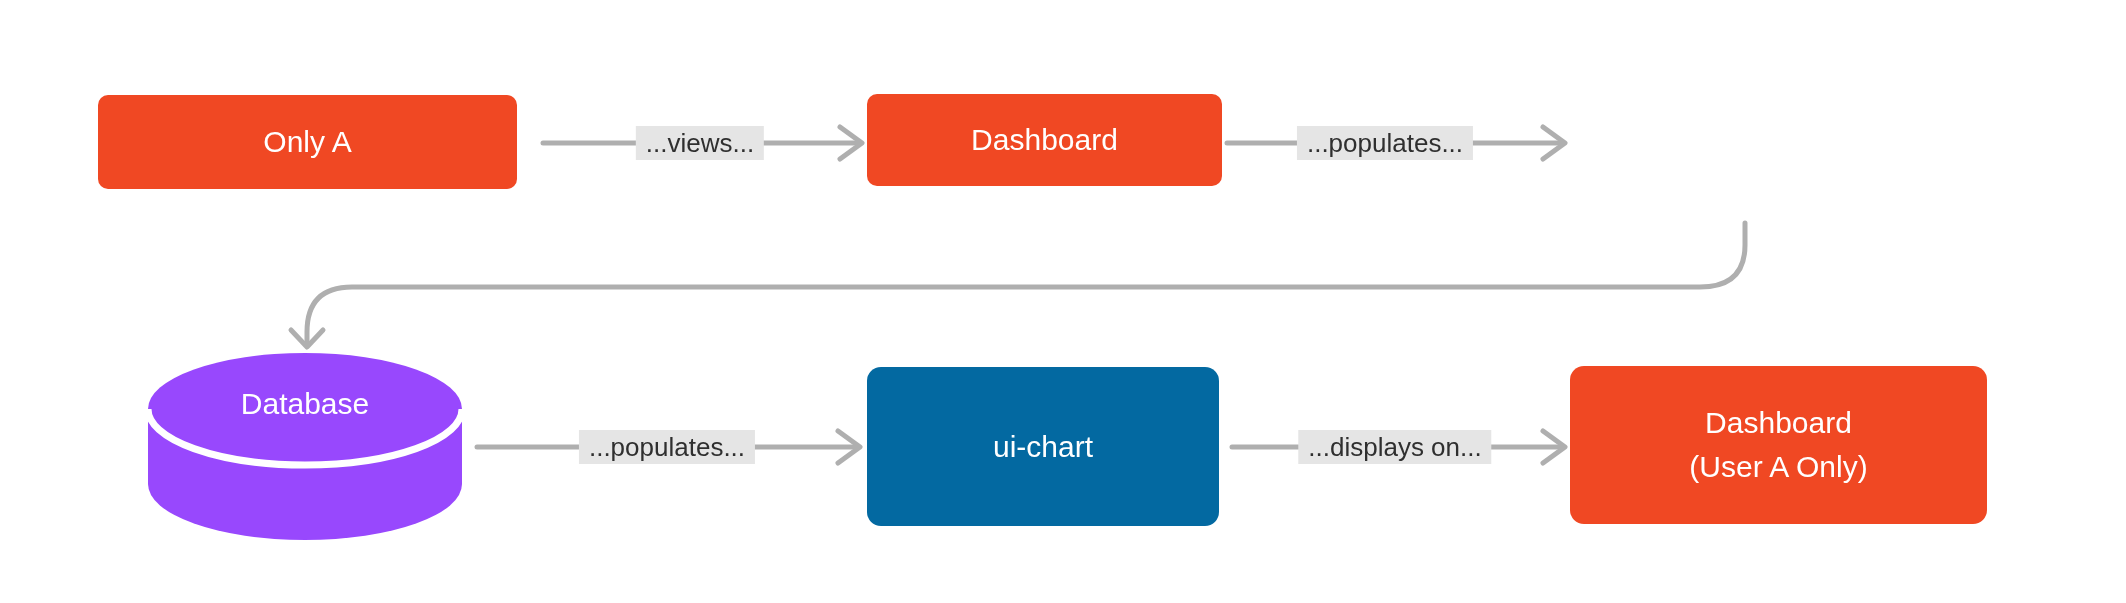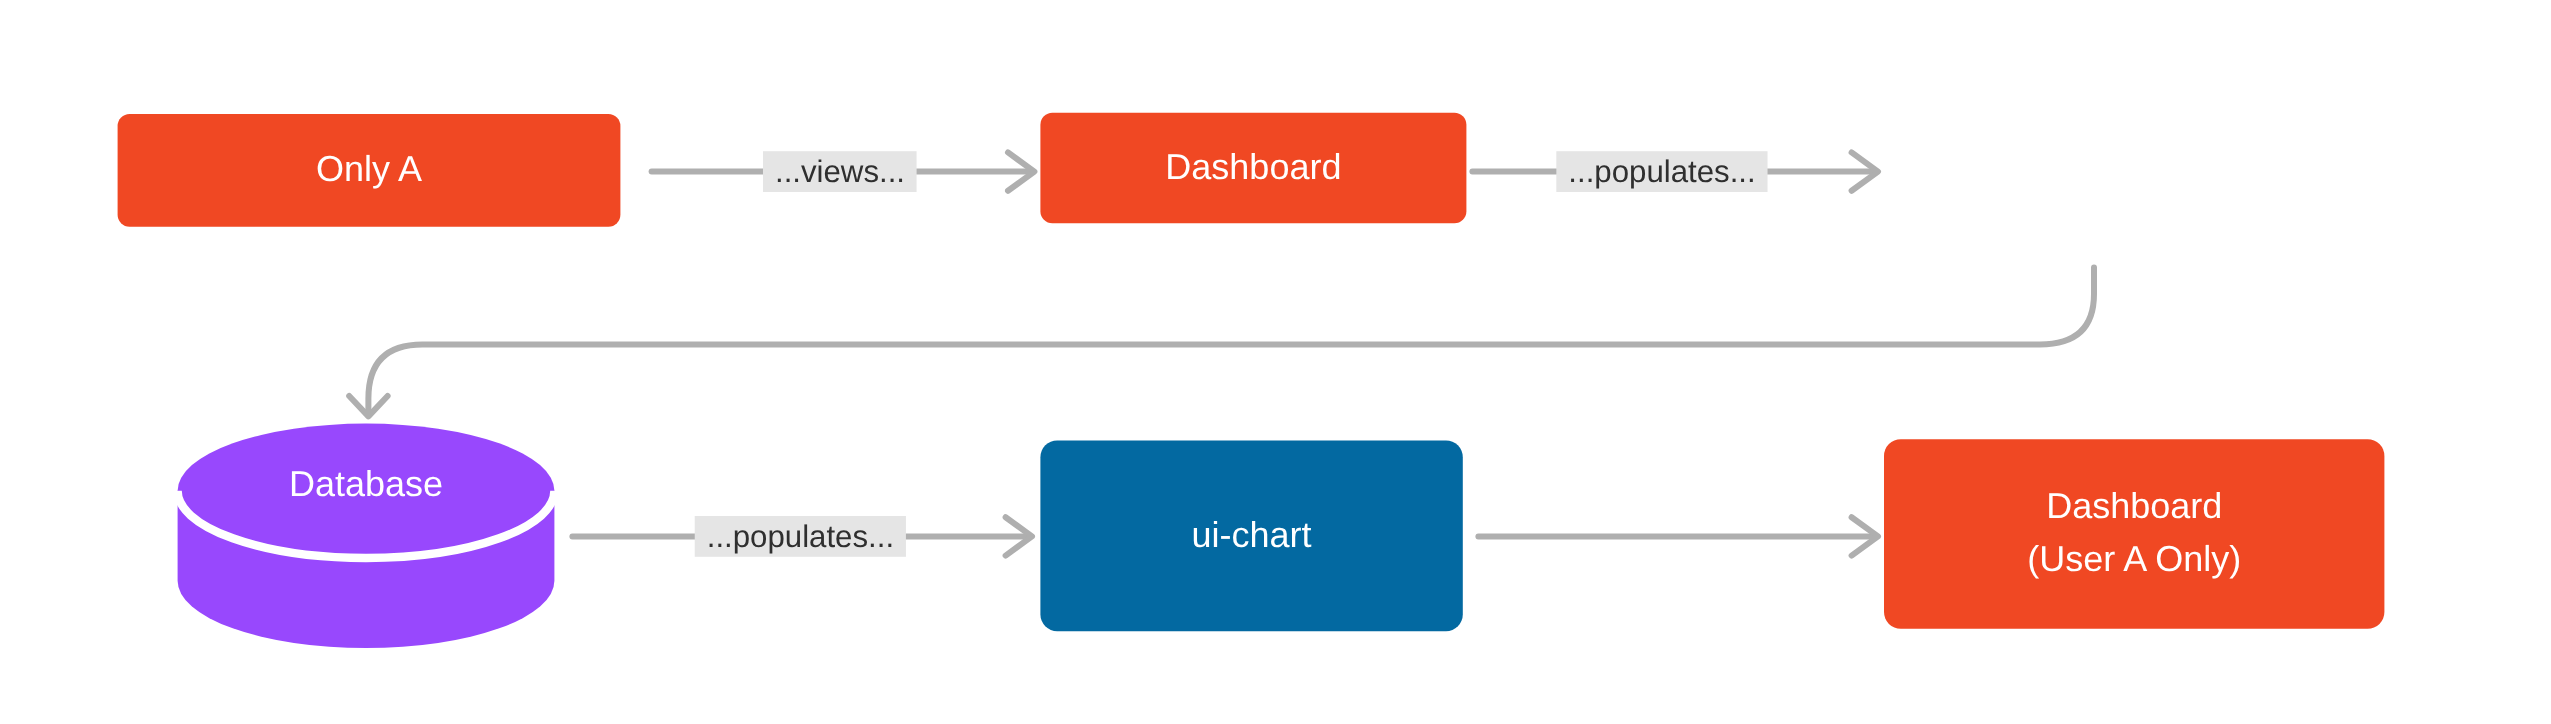--- a/index.html
+++ b/index.html
@@ -102,14 +102,15 @@
 
   <div class="cyl-label" style="left:305px;top:404px;">Database</div>
 
   <div class="edge-label" style="left:700px;top:143px;">...views...</div>
 
   <div class="edge-label" style="left:1385px;top:143px;">...populates...</div>
 
 
   <div class="edge-label" style="left:667px;top:447px;">...populates...</div>
 
+  <div class="edge-label" style="left:1395px;top:447px;">...displays on...</div>
 
 </div>
 
 </body></html>

